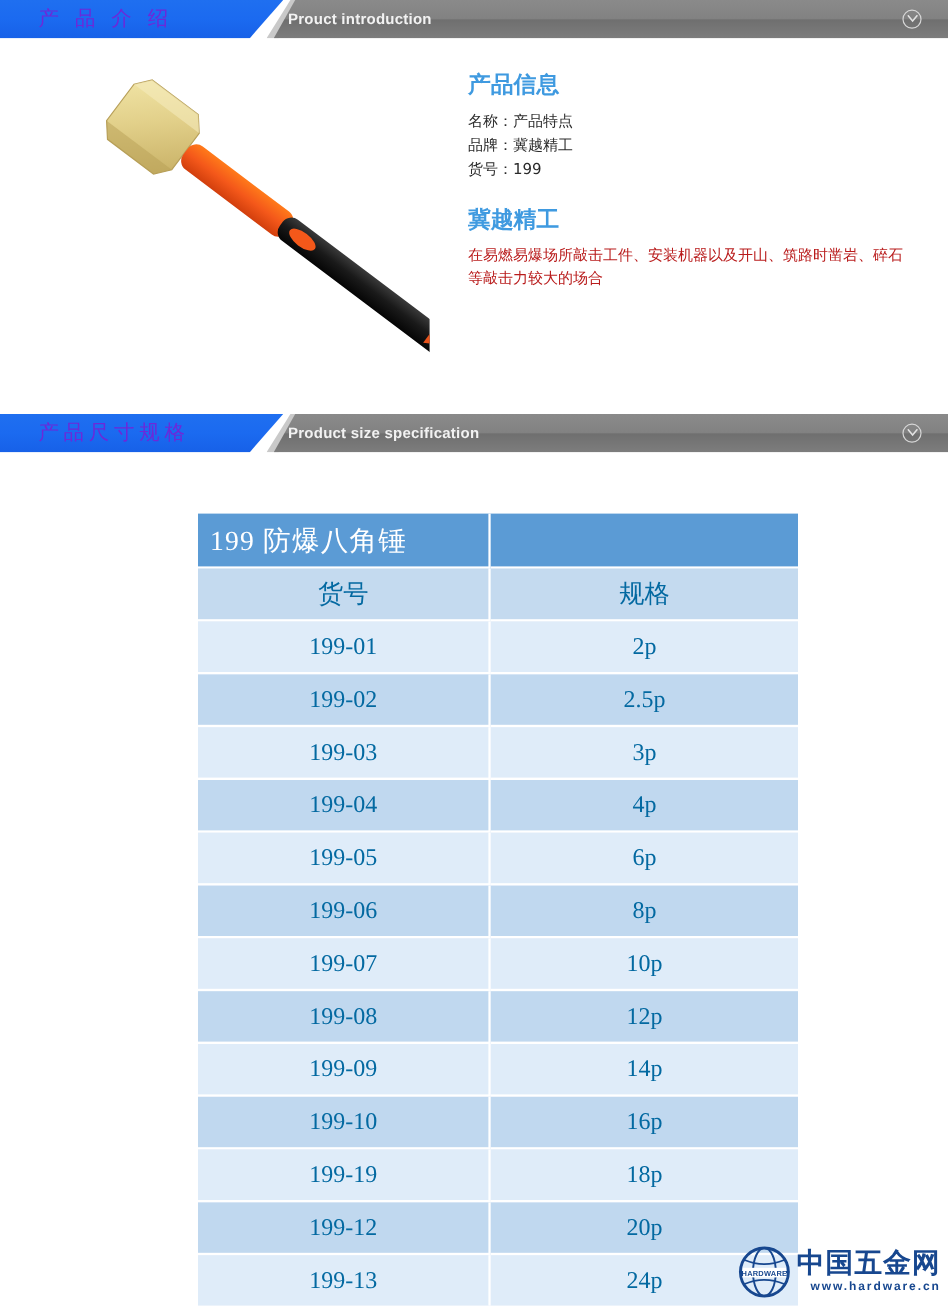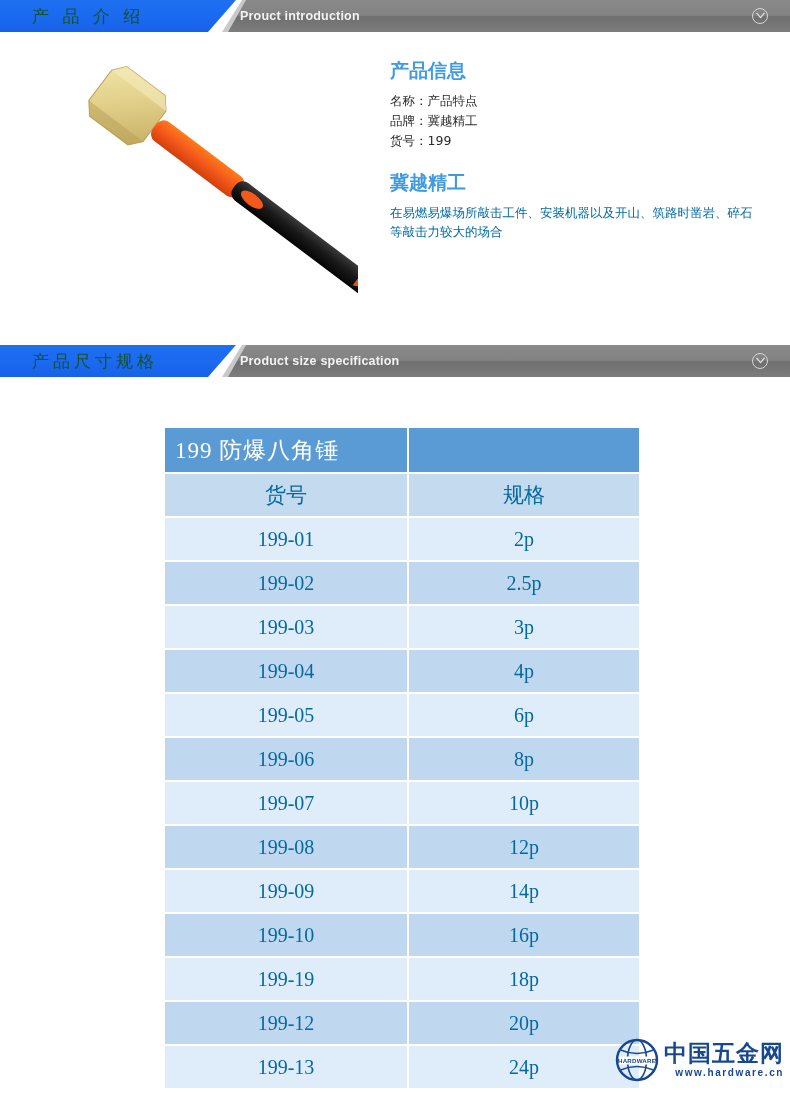--- a/index.html
+++ b/index.html
@@ -48,21 +48,21 @@
     height: 32px;
     background: linear-gradient(to bottom, #1f6ff0 0%, #1b6af0 50%, #1761e8 100%);
     clip-path: polygon(0 0, 236px 0, 208px 100%, 0 100%);
   }
   .bar-blue-label {
     position: absolute;
     left: 32px;
     top: 0;
     height: 32px;
     line-height: 32px;
-    color: #14532d;
+    color: #6d28d9;
     font-size: 17px;
     letter-spacing: 4px;
     white-space: nowrap;
     font-family: "DejaVu Sans", "Liberation Sans", sans-serif;
   }
   .bar-en-label {
     position: absolute;
     left: 240px;
     top: 0;
     height: 32px;
@@ -110,21 +110,21 @@
   }
   .info-line {
     color: #2b2b2b;
     font-size: 12.5px;
     line-height: 20px;
     margin: 0;
     font-family: "DejaVu Sans", "Liberation Sans", sans-serif;
   }
   .info-heading.second { margin-top: 19px; }
   .info-desc {
-    color: #0369a1;
+    color: #b91c1c;
     font-size: 12.5px;
     line-height: 19px;
     margin: 0;
     width: 370px;
     font-family: "DejaVu Sans", "Liberation Sans", sans-serif;
   }
 
   
   .spec-table {
     position: absolute;
@@ -141,21 +141,21 @@
     text-align: center;
     vertical-align: middle;
     font-size: 20px;
     color: #0369a1;
     border-right: 2px solid #ffffff;
     border-bottom: 2px solid #ffffff;
     padding: 0;
   }
   .spec-table td:last-child { border-right: none; }
   .col-code { width: 232px; }
-  .col-spec { width: 230px; }
+  .col-spec { width: 256px; }
 
   tr.title-row td {
     background: #5b9bd5;
     color: #ffffff;
     font-size: 23px;
     height: 44px;
   }
   tr.title-row td.title-cell {
     text-align: left;
     padding-left: 10px;

